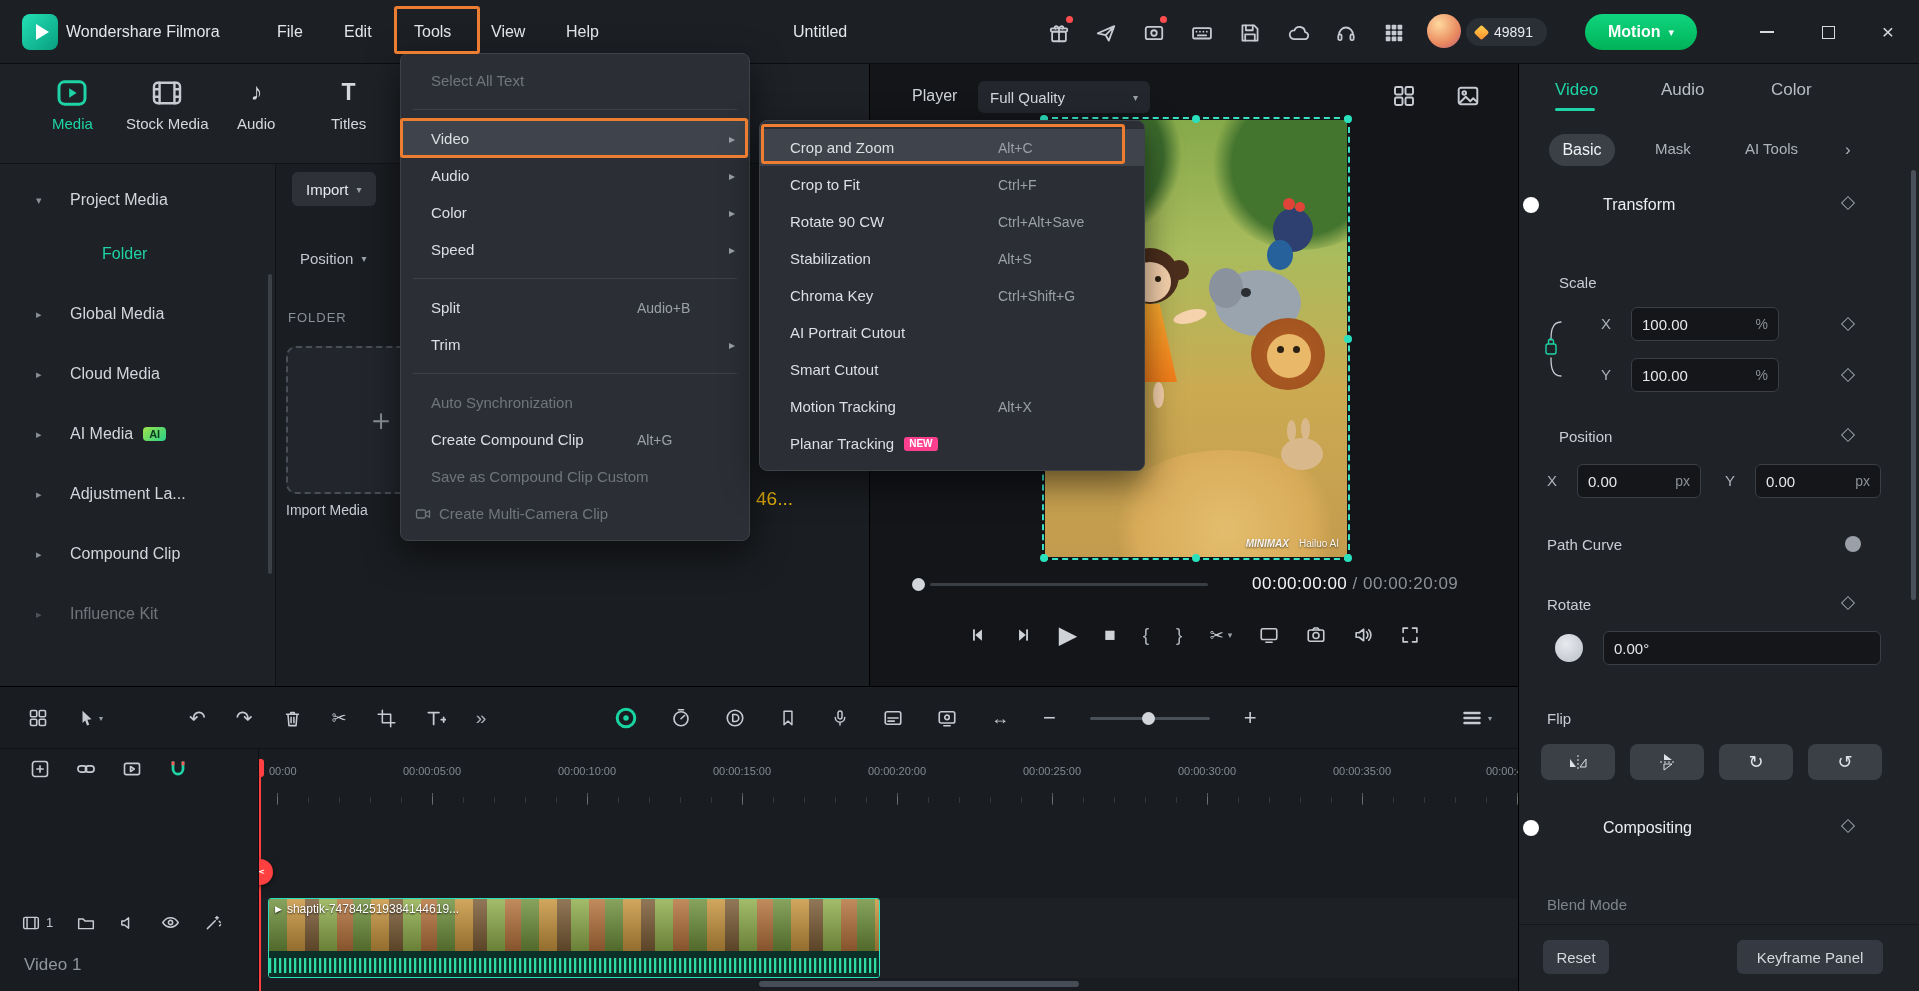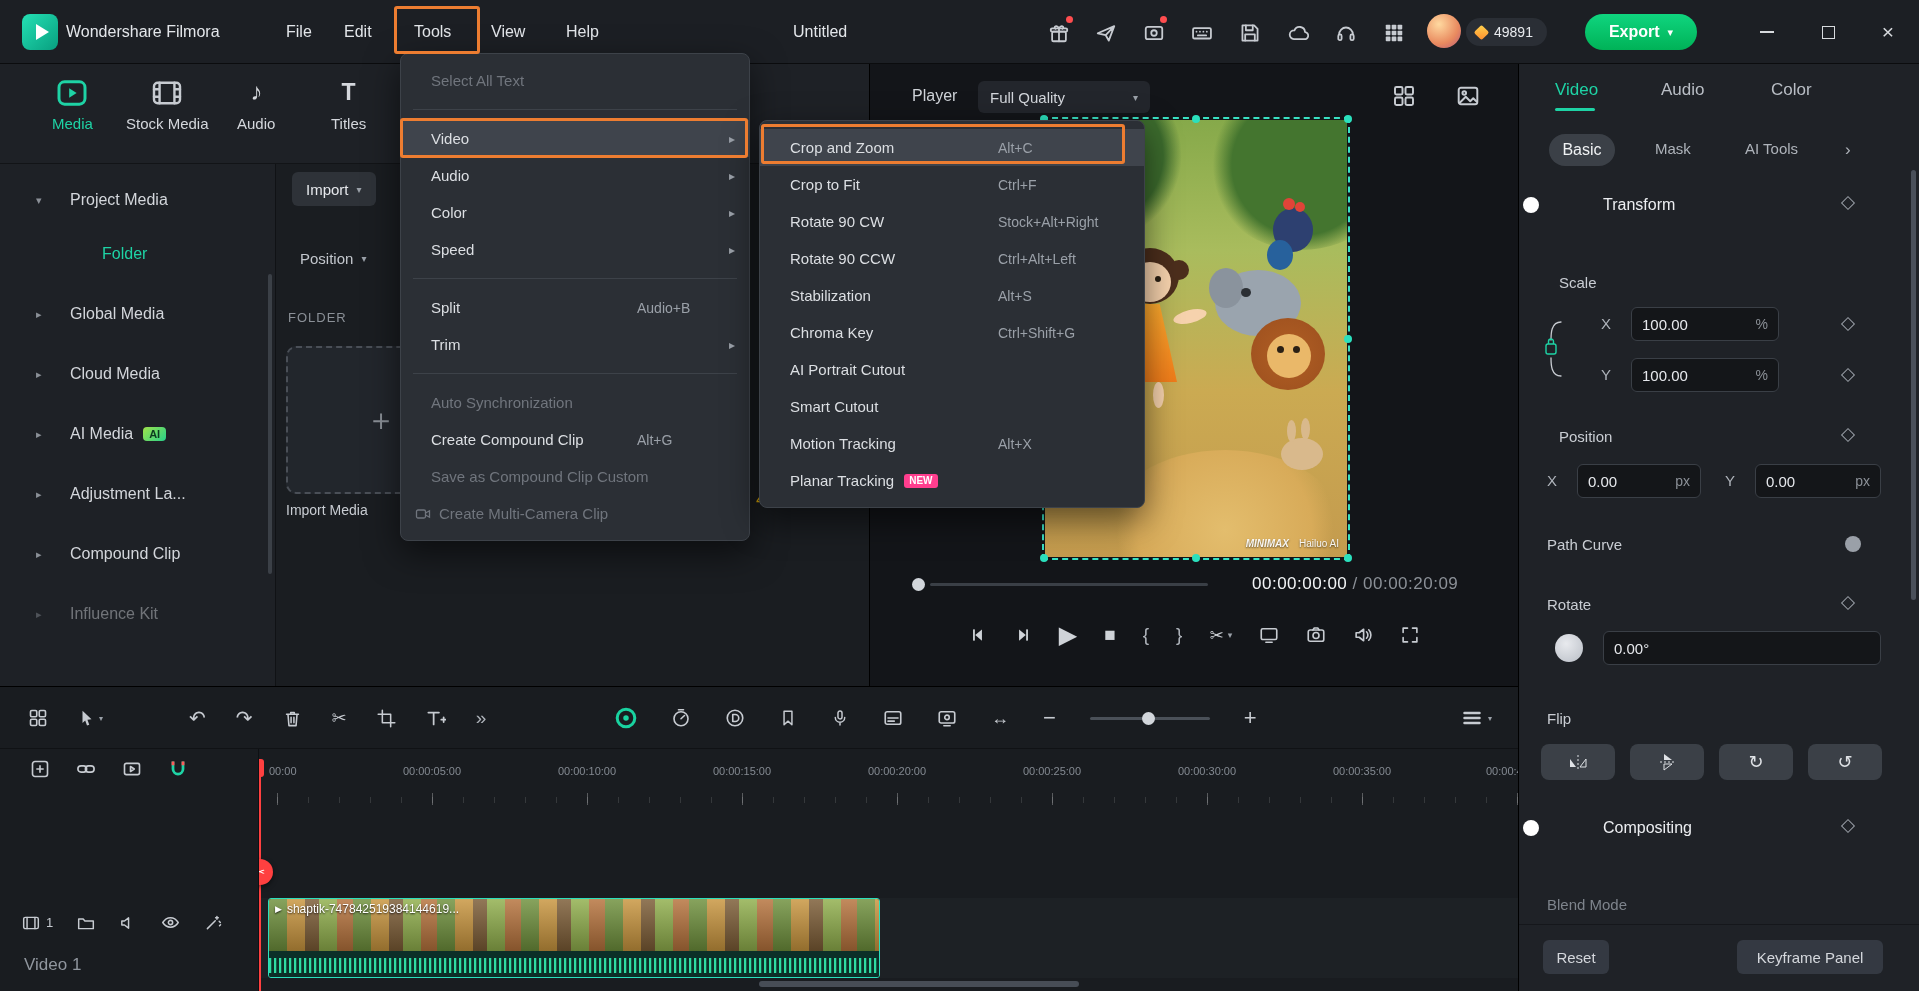--- a/index.html
+++ b/index.html
@@ -136,21 +136,21 @@
 </head>
 <body>
 
 <div id="app">
 
   <header id="topbar">
     <div class="logo">
         <i></i>
       </div>
     <div class="mi" style="left:66px">Wondershare Filmora</div>
-    <div class="mi" style="left:286px">File</div>
+    <div class="mi" style="left:277px">File</div>
     <div class="mi" style="left:344px">Edit</div>
     <div class="mi" style="left:414px">Tools</div>
     <div class="mi" style="left:491px">View</div>
     <div class="mi" style="left:566px">Help</div>
     <div class="mi" style="left:793px">Untitled</div>
 
     <span class="tb-ic" style="left:1048px">
       <svg width="22" height="22" viewBox="0 0 16 16" class="ic">
           <rect x="3" y="7" width="10" height="7" rx="1"></rect>
           <rect x="2" y="4.6" width="12" height="2.4" rx="1"></rect>
@@ -208,21 +208,21 @@
             <rect x="10.6" y="10.6" width="3.4" height="3.4" rx=".6"></rect>
           </g>
         </svg>
     </span>
     <div class="avatar"></div>
     <div class="coinpill">
       <span class="coind"></span>
       <span>49891</span>
     </div>
     <div id="export">
-      <span>Export</span>
+      <span>Motion</span>
       <span style="font-size:11px">▾</span>
     </div>
     <div class="wbtn" style="left:1753px">
         <span style="width:14px;height:2px;background:#d7dade;display:block"></span>
       </div>
     <div class="wbtn" style="left:1814px">
         <span style="width:13px;height:13px;border:1.6px solid #d7dade;display:block"></span>
       </div>
     <div class="wbtn" style="left:1874px;font-size:21px">×</div>
   </header>
@@ -794,25 +794,21 @@
     <div class="mrow hl">
       <span>Crop and Zoom</span>
       <span class="sc">Alt+C</span>
     </div>
     <div class="mrow">
       <span>Crop to Fit</span>
       <span class="sc">Ctrl+F</span>
     </div>
     <div class="mrow">
       <span>Rotate 90 CW</span>
-      <span class="sc">Stock+Alt+Right</span>
-    </div>
-    <div class="mrow">
-      <span>Rotate 90 CCW</span>
-      <span class="sc">Ctrl+Alt+Left</span>
+      <span class="sc">Ctrl+Alt+Save</span>
     </div>
     <div class="mrow">
       <span>Stabilization</span>
       <span class="sc">Alt+S</span>
     </div>
     <div class="mrow">
       <span>Chroma Key</span>
       <span class="sc">Ctrl+Shift+G</span>
     </div>
     <div class="mrow">

